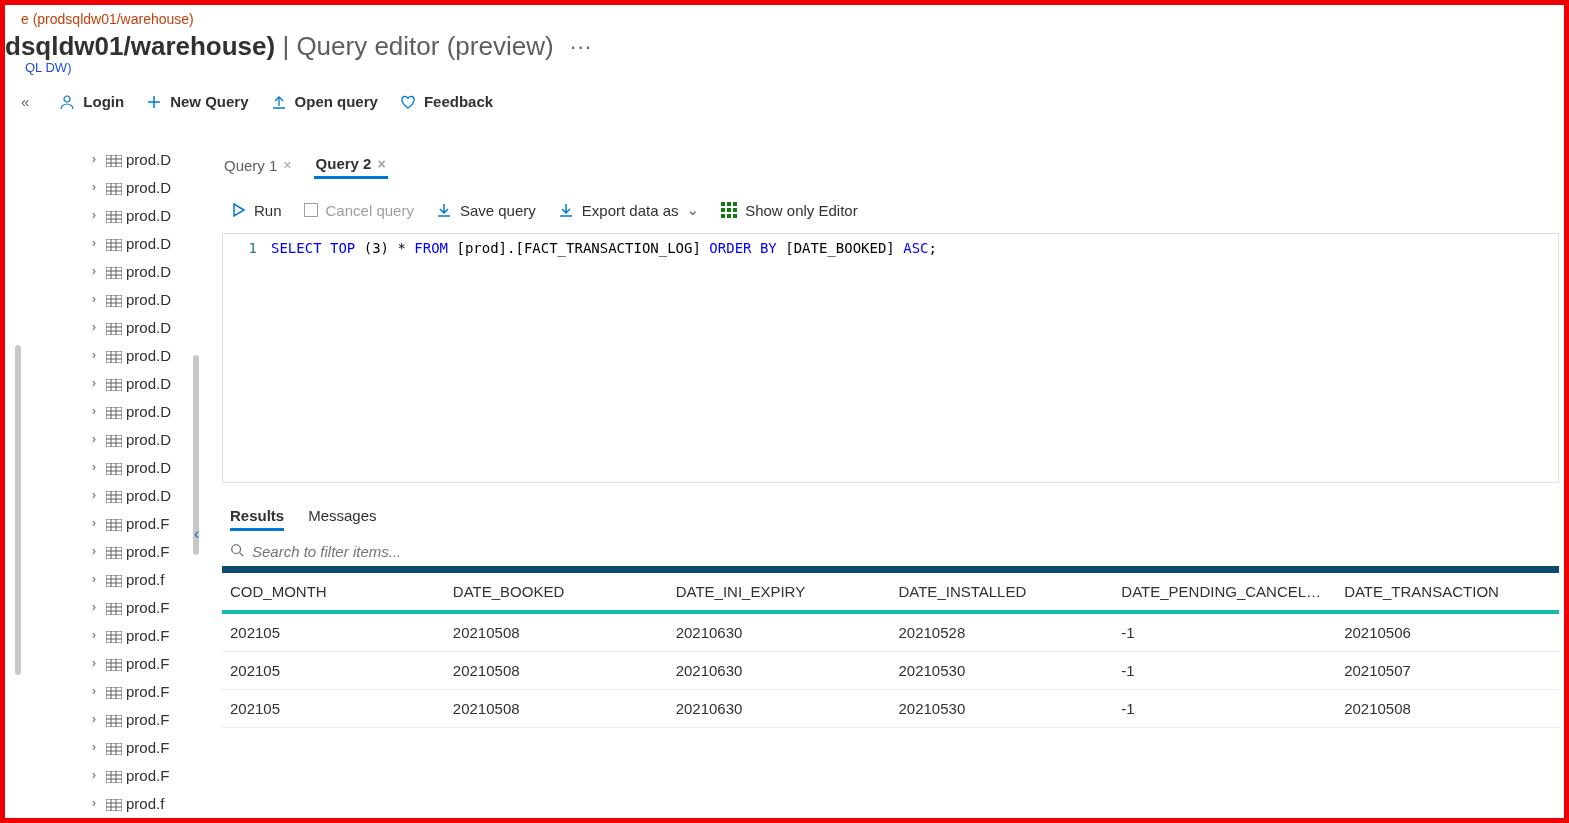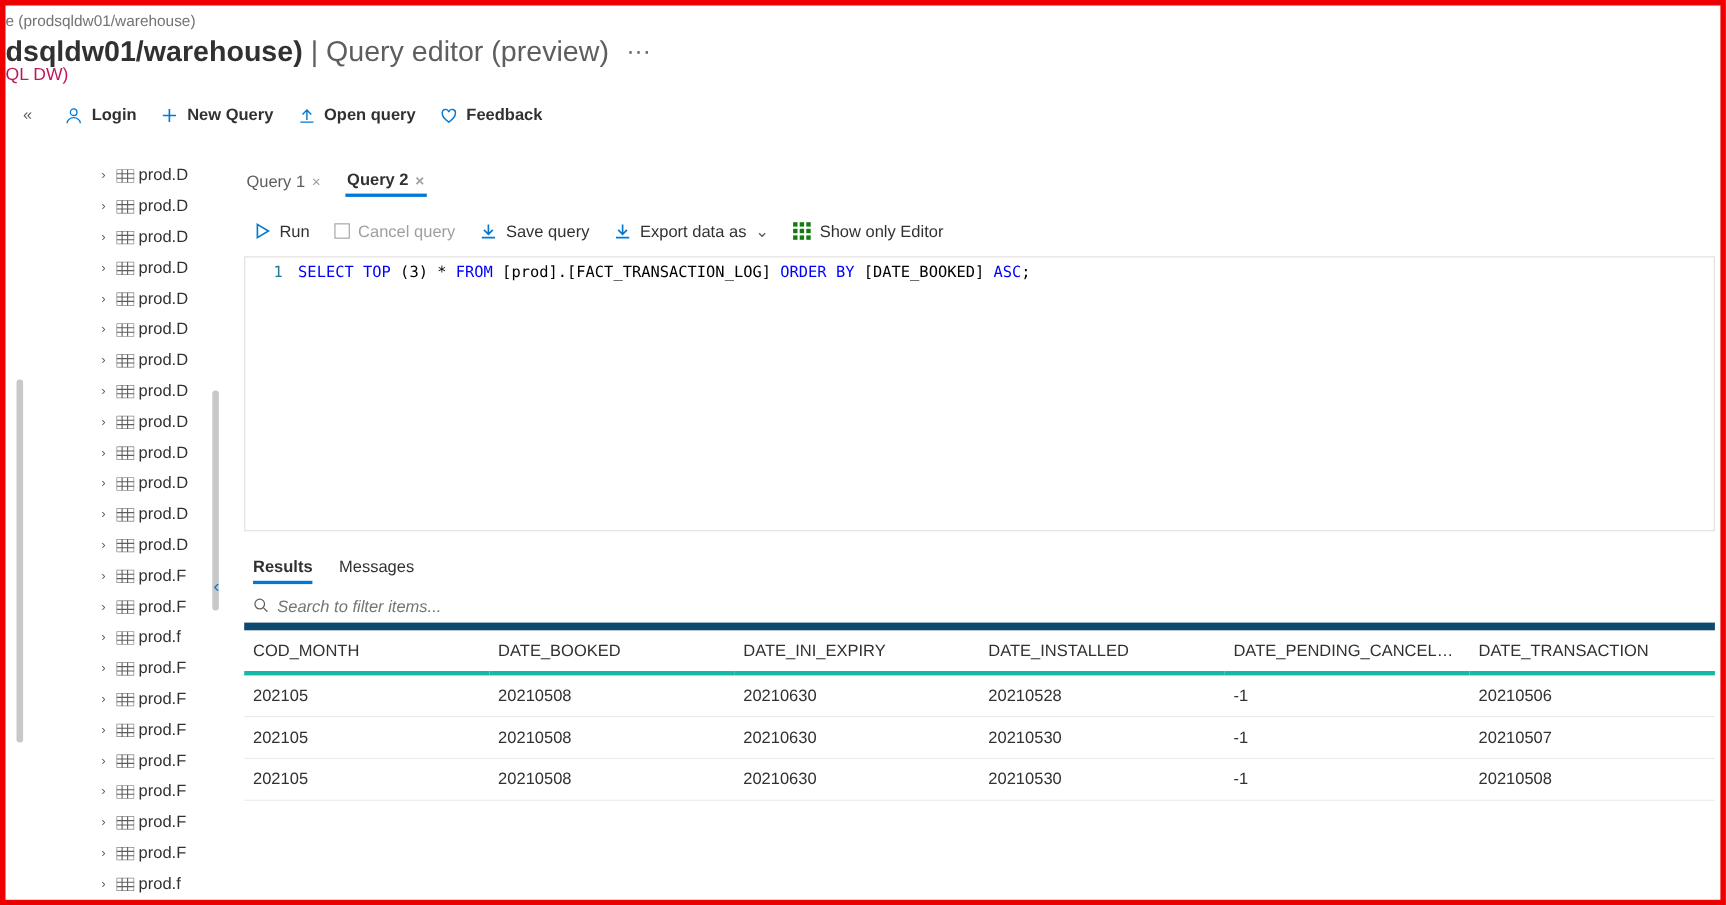--- a/index.html
+++ b/index.html
@@ -1,26 +1,26 @@
 <!DOCTYPE html>
 <html><head>
 <meta charset="utf-8">
 <style>
   * { box-sizing: border-box; margin: 0; padding: 0; }
   html, body { width: 1569px; height: 823px; font-family: "Segoe UI", Arial, sans-serif; font-size: 14px; color: #323130; overflow: hidden; }
   body { border: 5px solid #e00; background: #fff; position: relative; }
 
-  .breadcrumb-link { color: #737373; font-size: 14px; padding: 6px 0 0 0; display: block; }
+  .breadcrumb-link { color: #c2410c; font-size: 14px; padding: 6px 0 0 16px; display: block; }
 
   .page-header { padding: 4px 0 4px 0; }
   .page-title-row { display: flex; align-items: center; gap: 8px; }
   .page-title { font-size: 26px; font-weight: 400; color: #323130; }
   .page-title .light { font-weight: 400; color: #605e5c; }
   .more-dots { font-size: 22px; color: #605e5c; padding: 0 8px; cursor: pointer; }
-  .subtitle { font-size: 16px; color: #be185d; margin-top: -2px; }
+  .subtitle { font-size: 13px; color: #1d4ed8; margin-top: -2px; padding-left: 20px; }
 
   .toolbar-top { display: flex; align-items: center; gap: 22px; padding: 14px 0 10px 0; font-size: 15px; }
   .toolbar-top .collapse { color: #605e5c; font-size: 15px; cursor: pointer; padding: 0 8px 0 16px; }
   .tb-item { display: flex; align-items: center; gap: 8px; cursor: pointer; color: #323130; font-weight: bold; }
   .tb-icon { display: inline-flex; width: 16px; height: 16px; color: #0078d4; align-items:center; justify-content:center; }
   .tb-icon svg { width: 16px; height: 16px; }
 
   .main-area { display: flex; position: absolute; top: 140px; bottom: 5px; left: 5px; right: 5px; }
 
   

